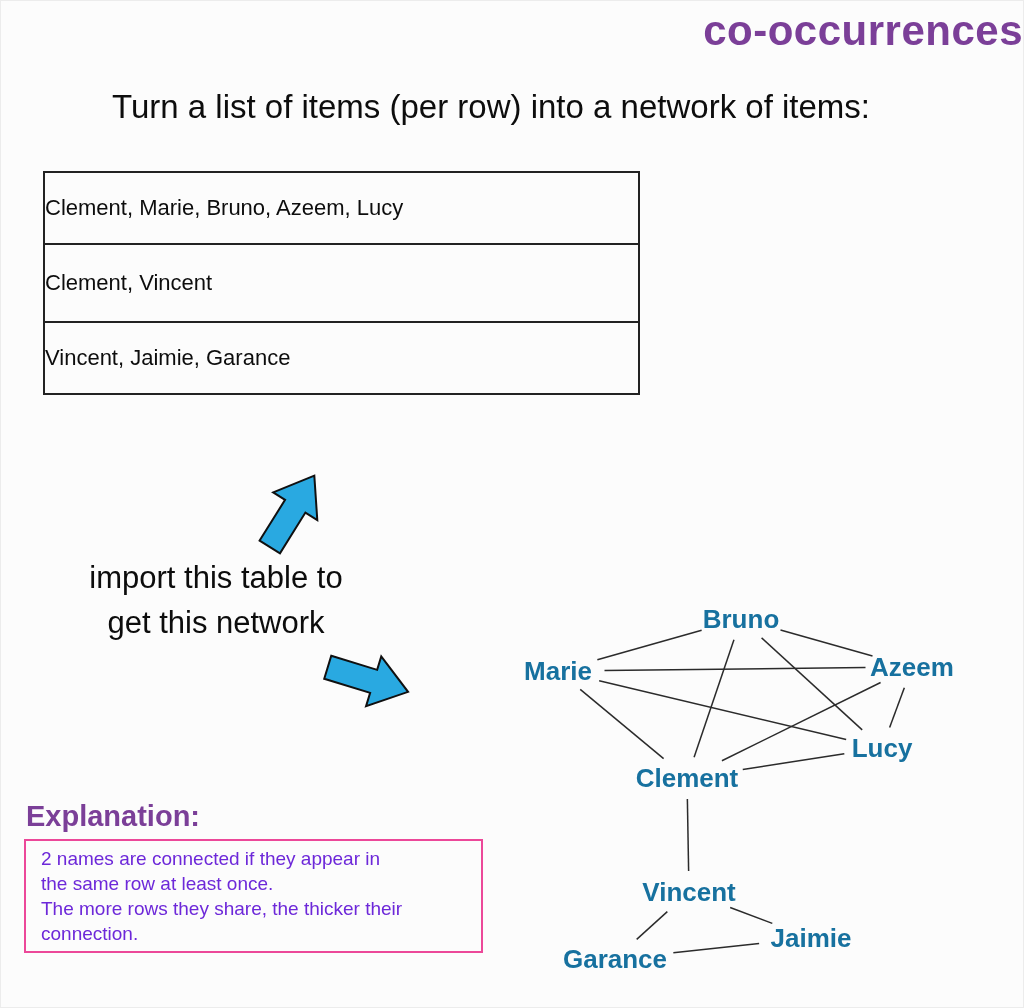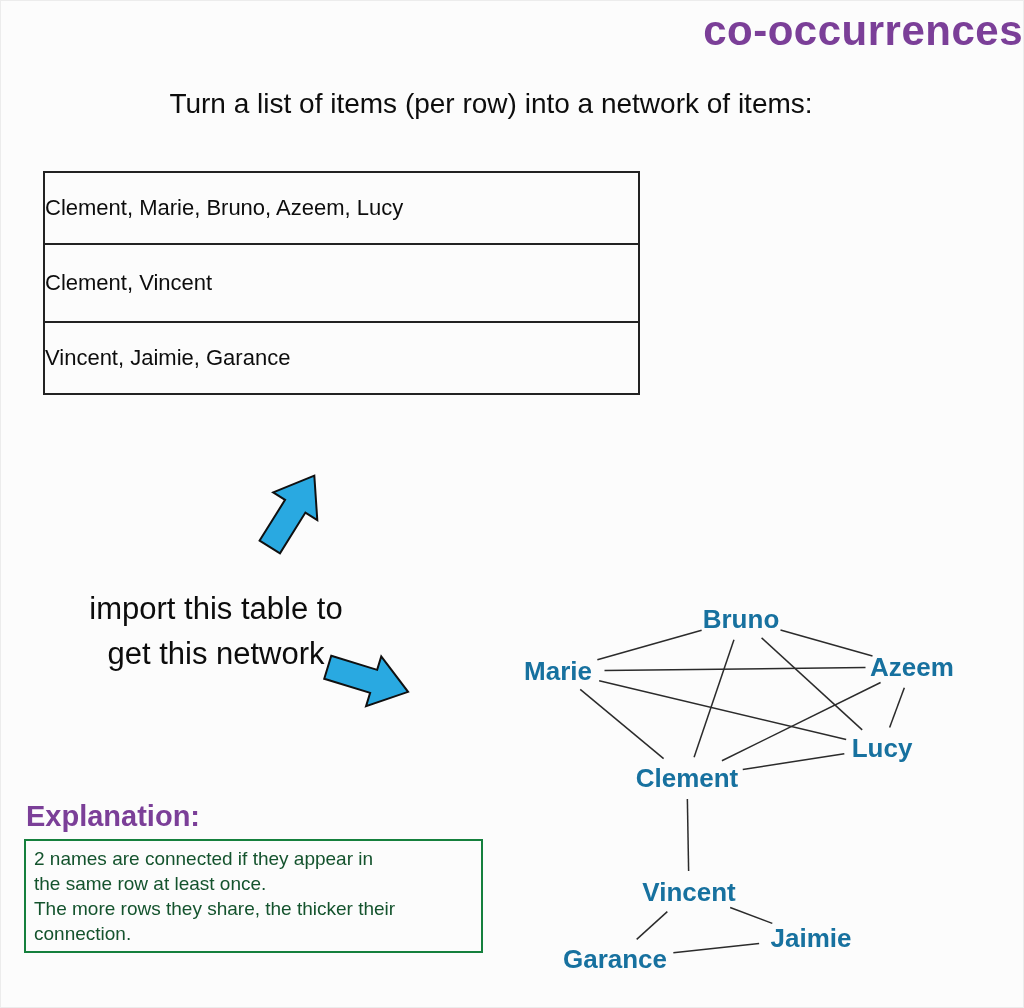--- a/index.html
+++ b/index.html
@@ -15,54 +15,54 @@
     font-family:"Liberation Sans",sans-serif;
     box-sizing:border-box;border:1px solid #ececec;
   }
   .title{
     position:absolute;top:6px;left:0;width:100%;margin:0;
     text-align:right;font-size:42px;font-weight:bold;letter-spacing:0.5px;
     color:var(--c-title);
   }
   .subtitle{
     position:absolute;top:87px;left:0;width:980px;
-    text-align:center;font-size:28px;color:#0d0d0d;
+    text-align:center;font-size:33px;color:#0d0d0d;
   }
   .rows-table{
     position:absolute;left:42px;top:170px;width:597px;
     border:2px solid #222;box-sizing:border-box;background:transparent;
   }
   .trow{
     display:flex;align-items:center;
     font-size:22px;color:#0d0d0d;
     border-bottom:2px solid #222;
   }
   .trow:nth-child(1){height:70px;}
   .trow:nth-child(2){height:76px;}
   .trow:nth-child(3){height:70px;border-bottom:none;}
   .arrow-svg{position:absolute;overflow:visible;}
   .arrow-shape{fill:var(--c-arrow);stroke:#101010;stroke-width:2px;stroke-linejoin:miter;}
   .import-note{
     position:absolute;left:40px;top:554px;width:350px;
-    text-align:center;font-size:31px;line-height:45px;color:#0c0c0c;margin-top:31px;
+    text-align:center;font-size:31px;line-height:45px;color:#0c0c0c;
   }
   #network{position:absolute;left:0;top:0;pointer-events:none;}
   .edge{stroke:var(--c-edge);stroke-width:1.5px;}
   .node-label{
     font-family:"Liberation Sans",sans-serif;font-weight:bold;font-size:26px;
     fill:var(--c-node);text-anchor:middle;
   }
   .expl-heading{
     position:absolute;left:25px;top:799px;
     font-size:29px;font-weight:bold;color:var(--c-title);
   }
   .expl-box{
     position:absolute;left:23px;top:838px;width:459px;height:114px;
-    box-sizing:border-box;border:2px solid #15803d;background:transparent;
-    padding:5px 8px;font-size:19px;line-height:25px;color:#14532d;
+    box-sizing:border-box;border:2px solid #ec4899;background:transparent;
+    padding:5px 15px;font-size:19px;line-height:25px;color:#6d28d9;
   }
 </style>
 </head>
 <body>
 
 <div class="page">
 
   <h1 class="title">co-occurrences</h1>
 
   <div class="subtitle">Turn a list of items (per row) into a network of items:</div>

